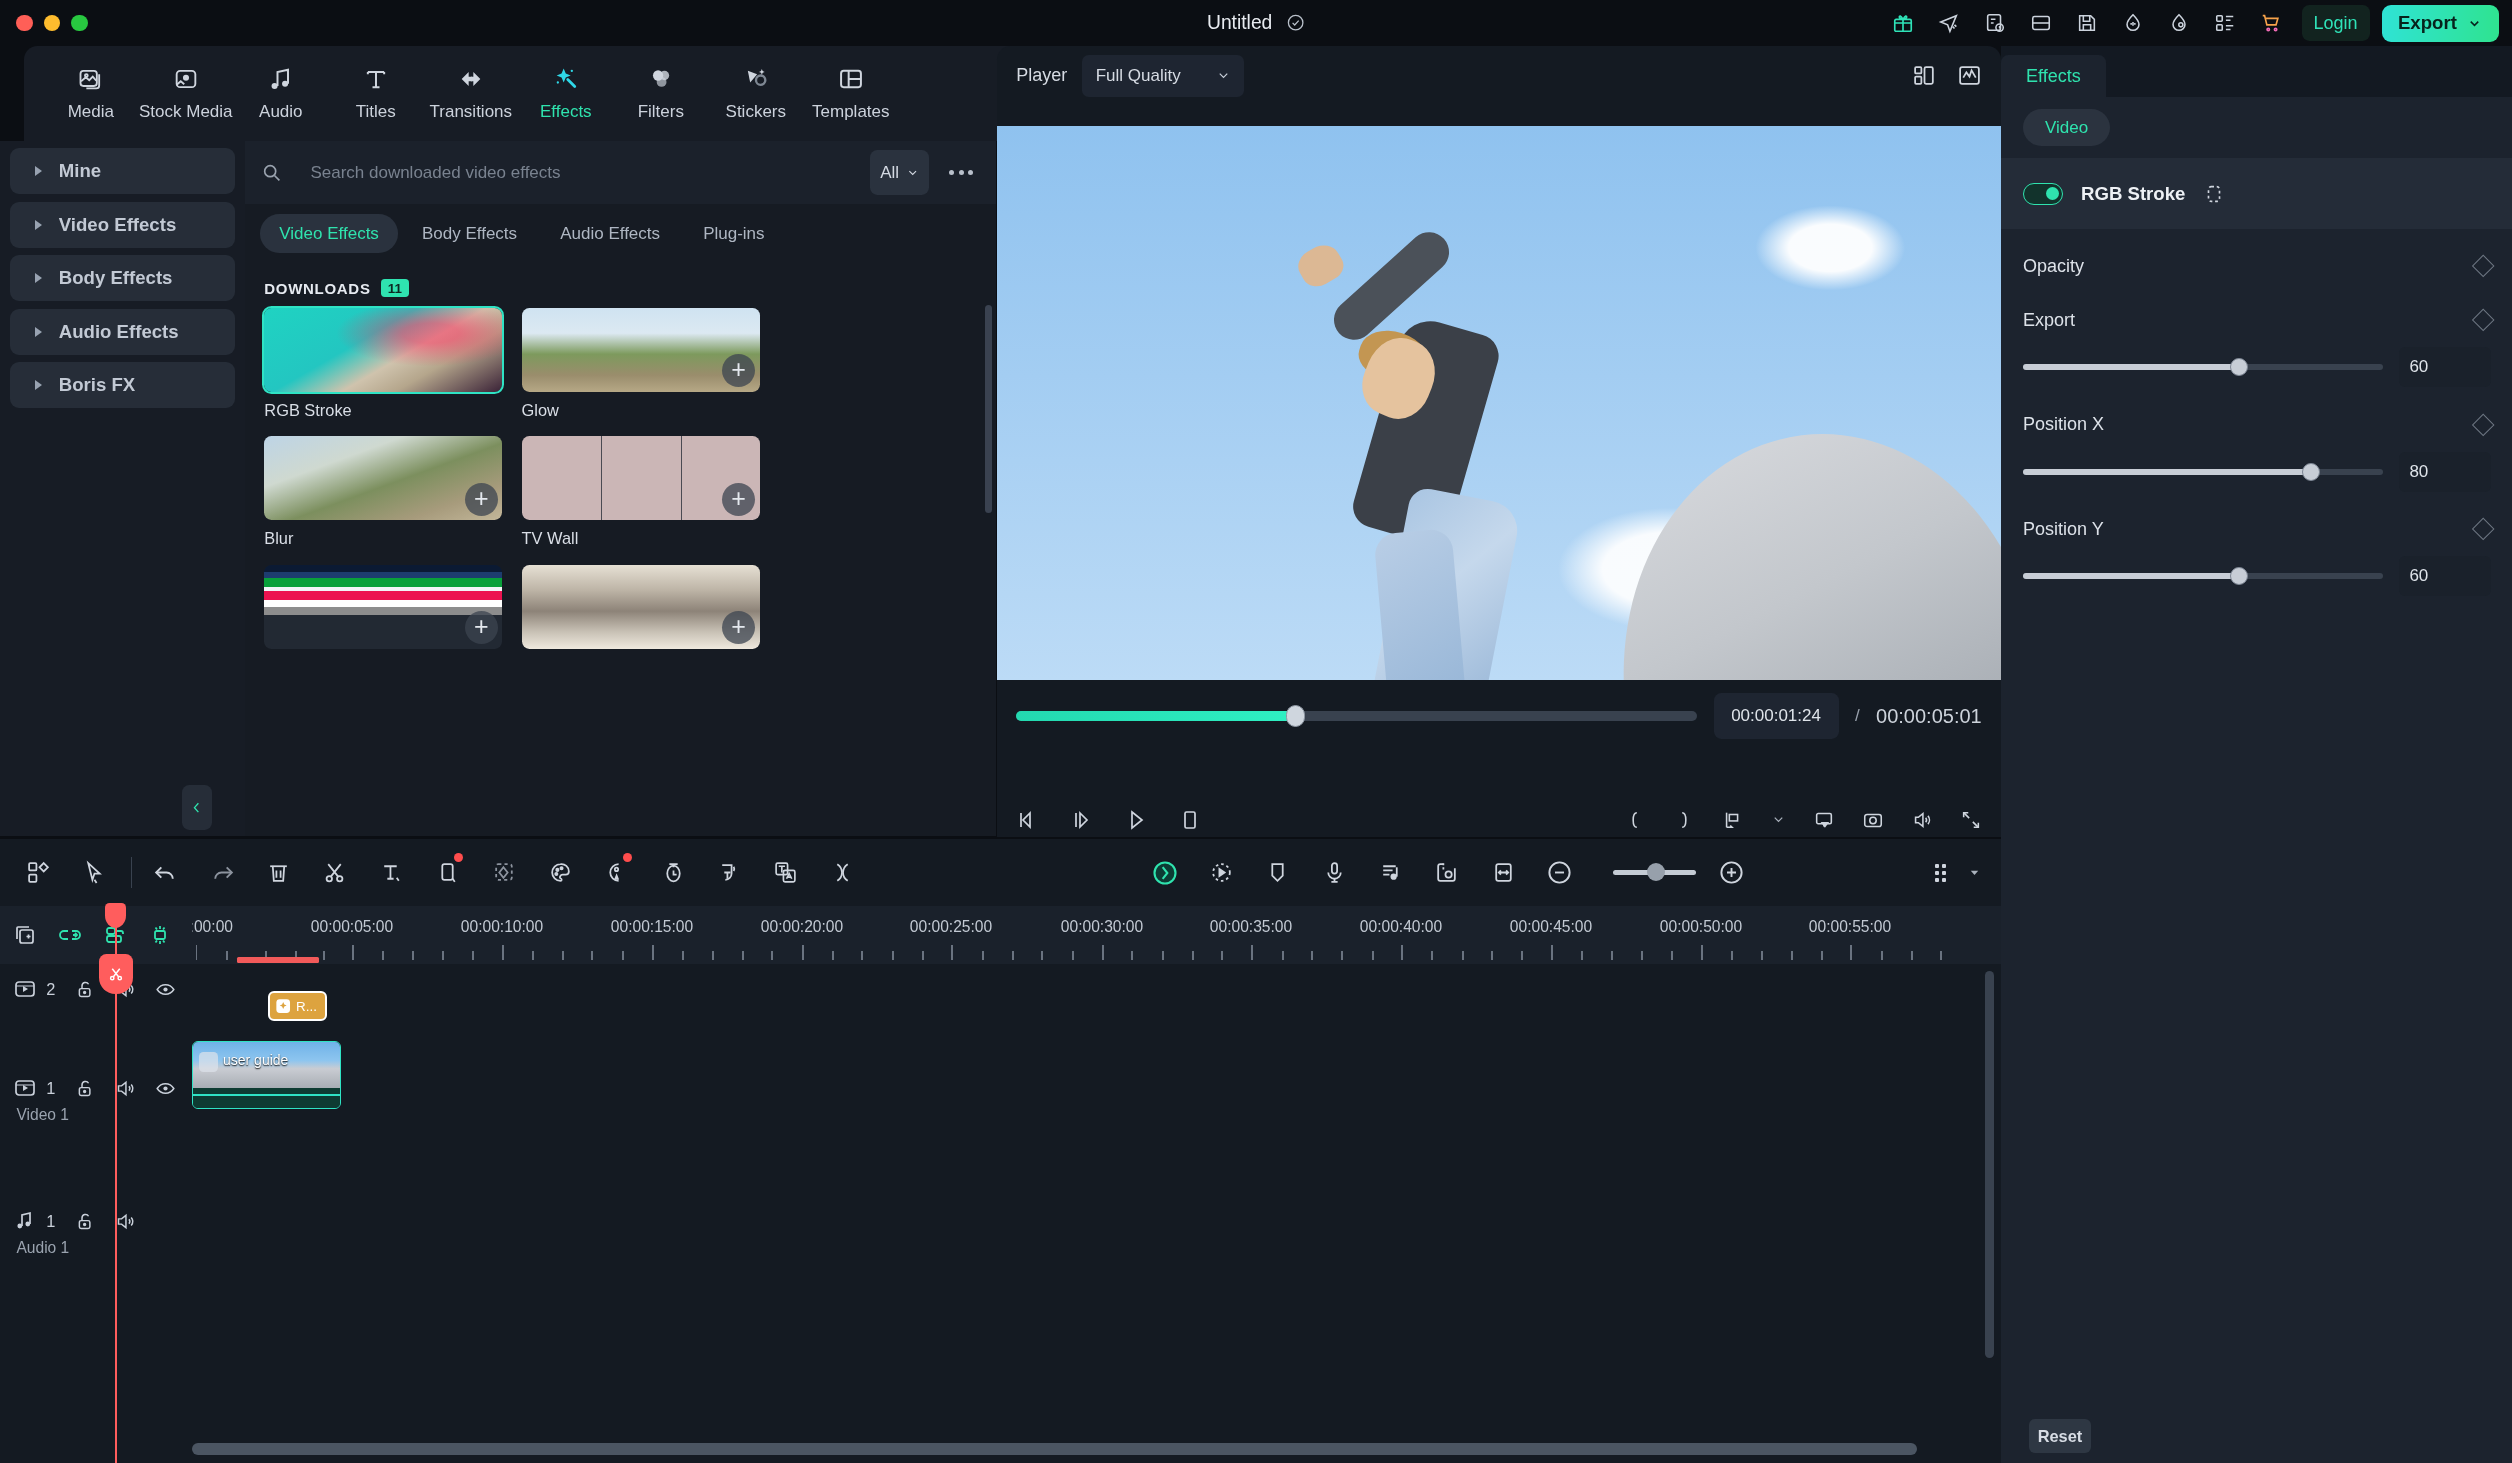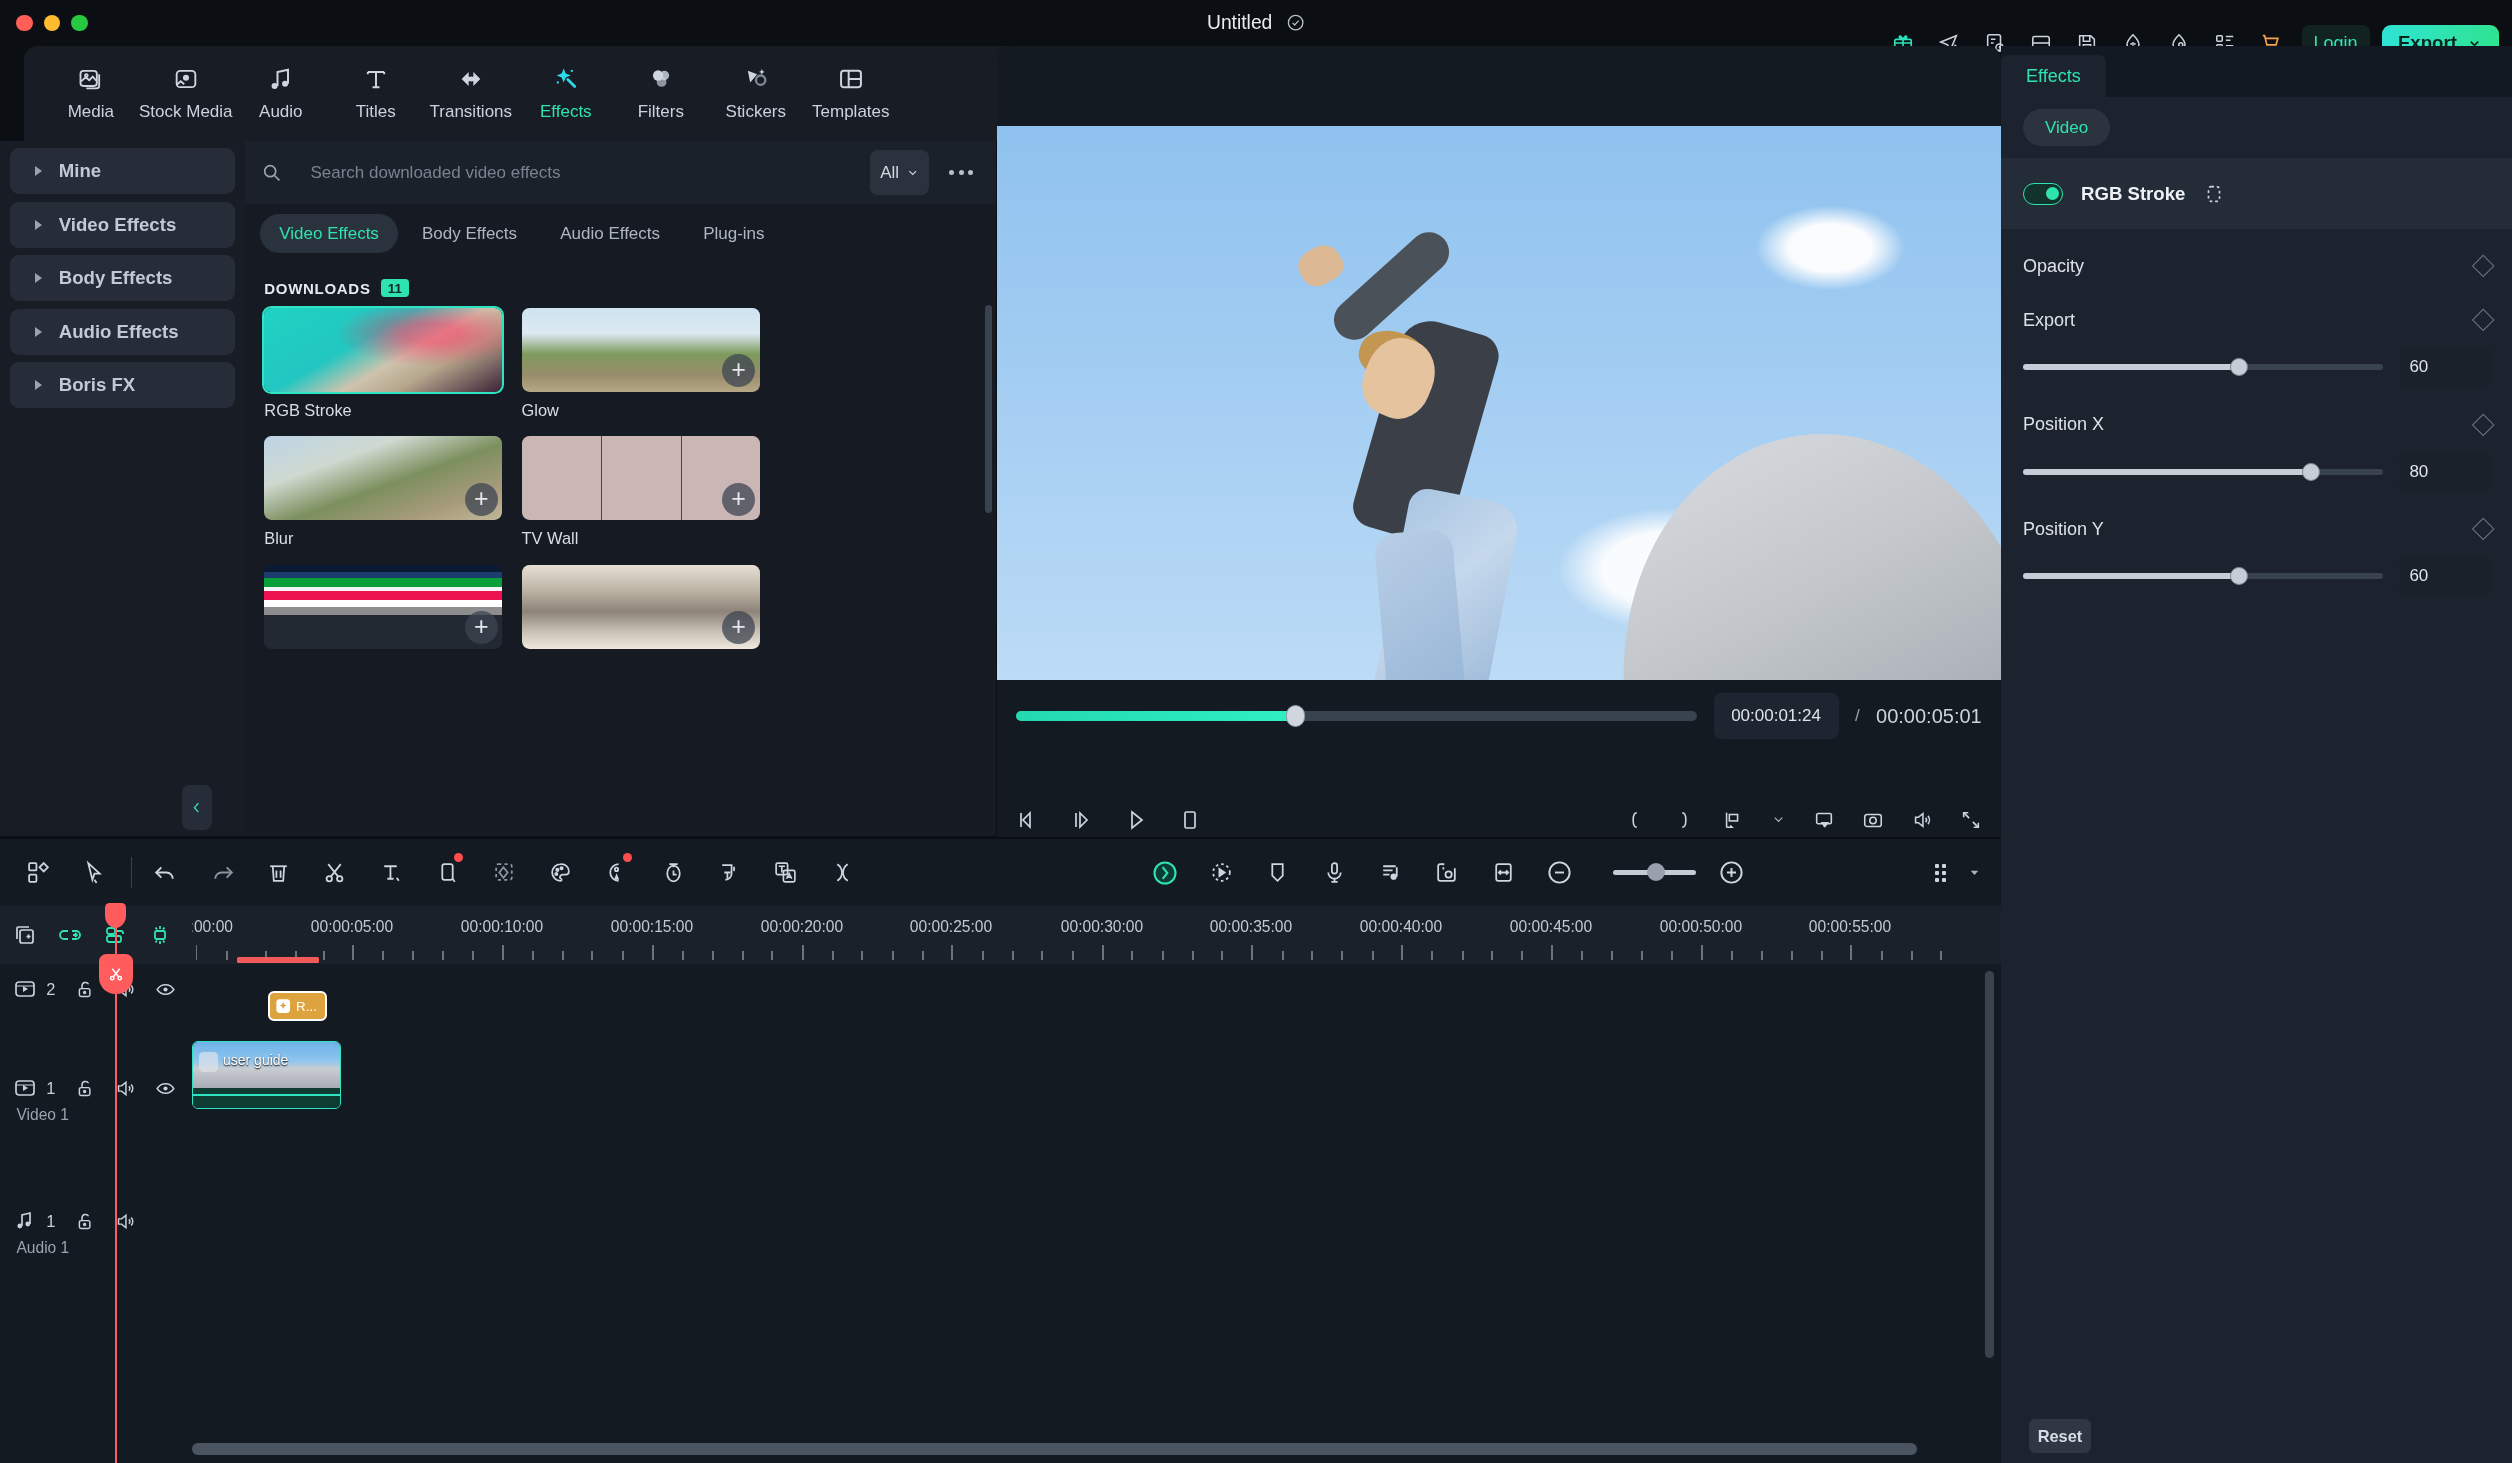--- a/index.html
+++ b/index.html
@@ -26,21 +26,21 @@
   .title-center {
     position:absolute; left:0; right:0; top:0; height:46px;
     display:flex; align-items:center; justify-content:center; gap:13.4px;
     pointer-events:none;
   }
   .title-text { font-size:19.3px; color:#e9ecf1; pointer-events:auto; }
   .title-check { pointer-events:auto; display:flex; }
 
   .title-right {
     position:absolute; right:13.4px; top:0; height:46px;
-    display:flex; align-items:center; gap:0px;margin-top:20px;
+    display:flex; align-items:center; gap:0px;
   }
   .tbicon { width:46px; height:46px; display:flex; align-items:center; justify-content:center; }
   .login-btn {
     width:68px; height:36px; border-radius:7.4px; background:#12231f;
     color:#2fe3b8; font-size:18px; display:flex; align-items:center; justify-content:center;
     margin-left:7.4px;
   }
   .export-btn {
     margin-left:12px; height:37px; padding:0 16.4px; border-radius:9px;
     background:linear-gradient(95deg,#2fe3d6,#2fe38f);
@@ -587,20 +587,46 @@
       <div class="card">
         <div class="thumb th-sketch">
           <div class="plus">+</div>
         </div>
       </div>
     </div>
     <div class="br-scroll"></div>
   </div>
 
   <div class="player">
+    <div class="player-head">
+      <span class="player-lbl">Player</span>
+      <div class="quality">
+        <span>Full Quality</span>
+        <span>
+          <svg width="15" height="15" viewBox="0 0 24 24" fill="none" stroke="#c8cfd9" stroke-width="1.9">
+              <path d="M6 9l6 6 6-6"></path>
+            </svg>
+        </span>
+      </div>
+      <div class="ph-right">
+        <span>
+          <svg width="25" height="25" viewBox="0 0 24 24" fill="none" stroke="#cfd5de" stroke-width="1.7">
+            <rect x="3" y="4" width="6" height="6" rx="1"></rect>
+              <rect x="3" y="13" width="6" height="7" rx="1"></rect>
+            <rect x="12" y="4" width="8" height="16" rx="1.5"></rect>
+          </svg>
+        </span>
+        <span>
+          <svg width="25" height="25" viewBox="0 0 24 24" fill="none" stroke="#cfd5de" stroke-width="1.7">
+            <rect x="3" y="4" width="18" height="16" rx="2"></rect>
+              <path d="M6 14l3-5 3 4 2-6 4 7"></path>
+          </svg>
+        </span>
+      </div>
+    </div>
 
     <div class="stage">
       <div class="video">
         <div class="rock"></div>
         <div class="person">
           <div class="arm"></div>
           <div class="hand"></div>
           <div class="torso"></div>
           <div class="hair"></div>
           <div class="head"></div>

